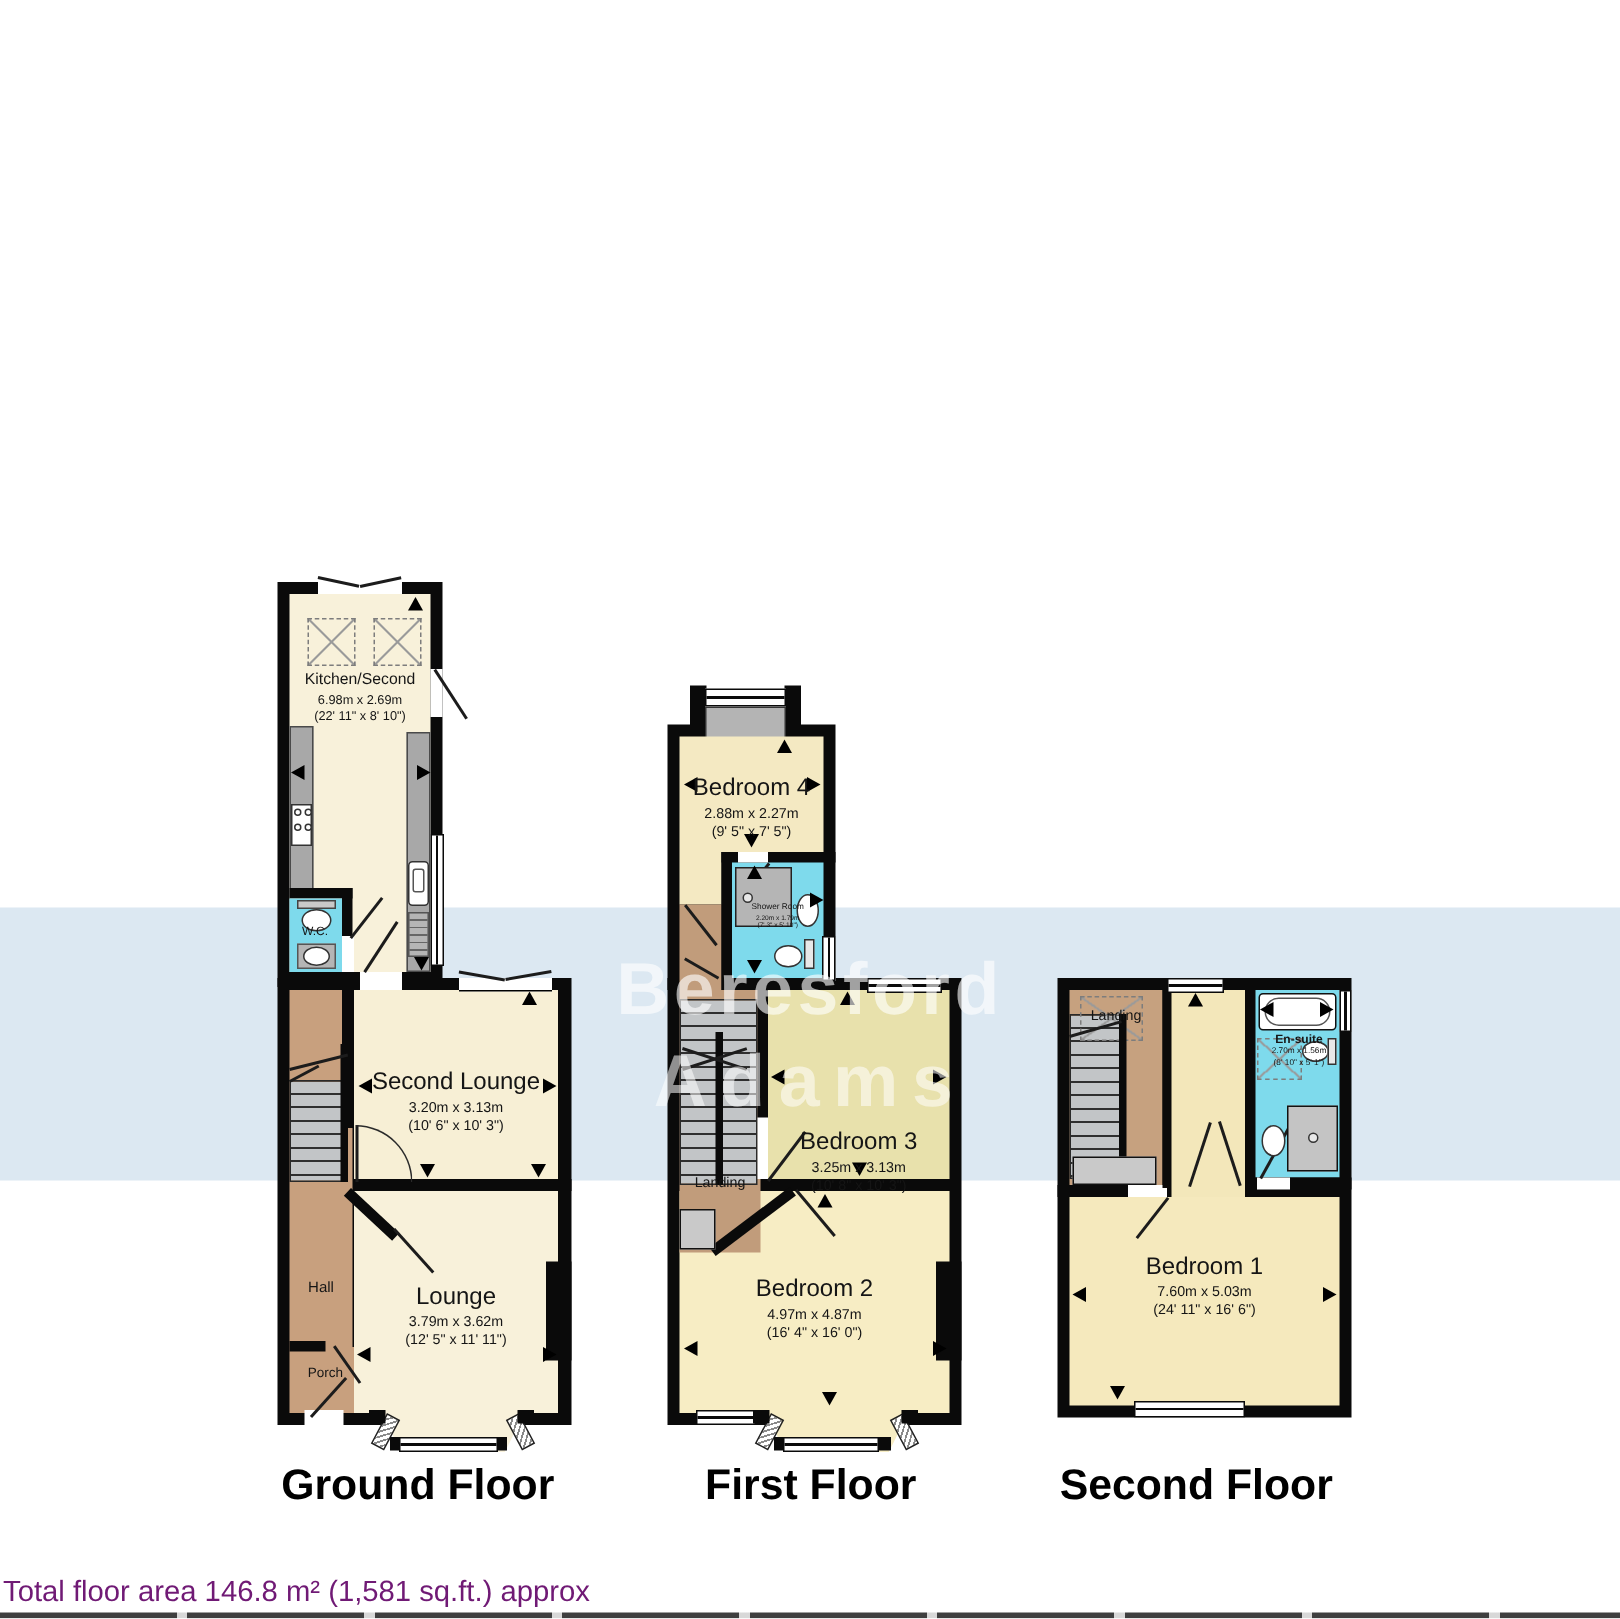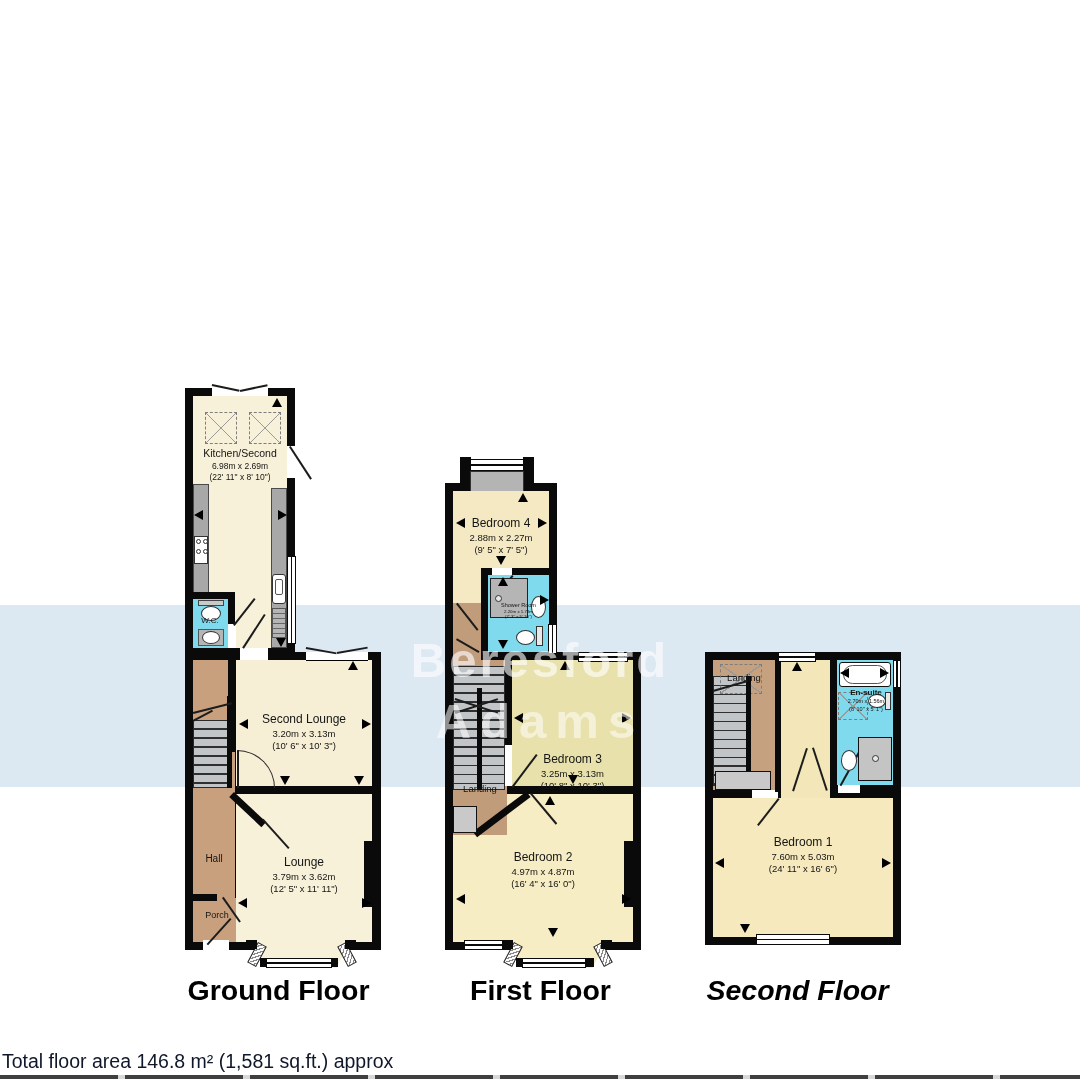--- a/index.html
+++ b/index.html
@@ -4,21 +4,21 @@
 <style>
   html,body{margin:0;padding:0;background:#fff;}
   #canvas{position:relative;width:1080px;height:1079px;background:#ffffff;overflow:hidden;
           font-family:"Liberation Sans",sans-serif;color:#111;}
   .black{position:absolute;background:#0a0a0a;z-index:1;}
   .room{position:absolute;z-index:2;}
   .band{position:absolute;left:0;top:605px;width:1080px;height:182px;background:#dce8f2;z-index:0;}
   .wm{position:absolute;z-index:5;text-align:center;font-weight:bold;color:rgba(255,255,255,0.62);
       font-size:49px;letter-spacing:3px;pointer-events:none;line-height:1;}
   .rl{position:absolute;text-align:center;color:#151515;z-index:6;line-height:1.3;}
-  .rl .rn{display:block;font-size:12px;}
+  .rl .rn{display:block;font-size:16px;}
   .rl .rm,.rl .ri{display:block;font-size:9.5px;}
   .rl.sm .rn{font-size:10.5px;} .rl.sm .rm,.rl.sm .ri{font-size:8.5px;}
   .rl.tiny{line-height:1.25;} .rl.tiny .rn{font-size:5.5px;} .rl.tiny .rm,.rl.tiny .ri{font-size:4.4px;}
   .rl.ens .rn{font-size:8px;font-weight:bold;} .rl.ens .rm,.rl.ens .ri{font-size:5.5px;}
   .rl.plain{font-size:10px;}
   .win{position:absolute;background:#fff;border:1.6px solid #0a0a0a;z-index:3;box-sizing:border-box;}
   .win.h{background-image:linear-gradient(to bottom,transparent calc(50% - .8px),#0a0a0a calc(50% - .8px),#0a0a0a calc(50% + .8px),transparent calc(50% + .8px));}
   .win.v{background-image:linear-gradient(to right,transparent calc(50% - .8px),#0a0a0a calc(50% - .8px),#0a0a0a calc(50% + .8px),transparent calc(50% + .8px));}
   .glz{position:absolute;z-index:3;border:1px solid #222;background:repeating-linear-gradient(135deg,#fff 0 2px,#8a8a8a 2px 3.2px);}
   .rx{position:absolute;z-index:3;box-sizing:border-box;border:1.5px dashed #7d7d7d;
@@ -30,21 +30,21 @@
   .ar.r{border-top:5px solid transparent;border-bottom:5px solid transparent;border-left:9px solid #000;}
   .ar.u{border-left:5px solid transparent;border-right:5px solid transparent;border-bottom:9px solid #000;}
   .ar.d{border-left:5px solid transparent;border-right:5px solid transparent;border-top:9px solid #000;}
   .leaf{position:absolute;width:1.5px;background:#1c1c1c;z-index:3;transform-origin:top left;}
   .tline{position:absolute;height:1.6px;background:#1c1c1c;z-index:3;transform-origin:left center;}
   .ctr{position:absolute;z-index:2;background:#a8a8a8;border:1px solid #4a4a4a;box-sizing:border-box;}
   .fx{position:absolute;z-index:3;box-sizing:border-box;}
   .gap{position:absolute;background:#fff;z-index:2;}
   .qarc{position:absolute;z-index:3;box-sizing:border-box;}
   .ftitle{position:absolute;z-index:6;text-align:center;font-weight:bold;font-size:28.5px;color:#000;}
-  .footer{position:absolute;z-index:6;font-size:19.5px;color:#0f172a;}
+  .footer{position:absolute;z-index:6;font-size:19.5px;color:#701a75;}
   .bstrip{position:absolute;left:0;top:1075px;width:1080px;height:4px;z-index:6;
           background:repeating-linear-gradient(to right,#3f3f3f 0 118px,#d8d8d8 118px 125px);}
 </style>
 </head>
 <body>
 
 <div id="canvas">
 
   <div class="band"></div>
 
@@ -308,21 +308,21 @@
   <div class="wm" style="left:380px;top:697px;width:320px;letter-spacing:9px;color:rgba(255,255,255,0.55);">
     <span>Adams</span>
   </div>
 
   <div class="ftitle" style="left:156px;top:974px;width:245px;">
     <span>Ground Floor</span>
   </div>
   <div class="ftitle" style="left:428px;top:974px;width:225px;">
     <span>First Floor</span>
   </div>
-  <div class="ftitle" style="left:685px;top:974px;width:225px;font-style:italic;">
+  <div class="ftitle" style="left:685px;top:974px;width:225px;">
     <span>Second Floor</span>
   </div>
 
   <div class="footer" style="left:2px;top:1050px;">
     <span>Total floor area 146.8 m² (1,581 sq.ft.) approx</span>
   </div>
   <div class="bstrip"></div>
 
 </div>
 

